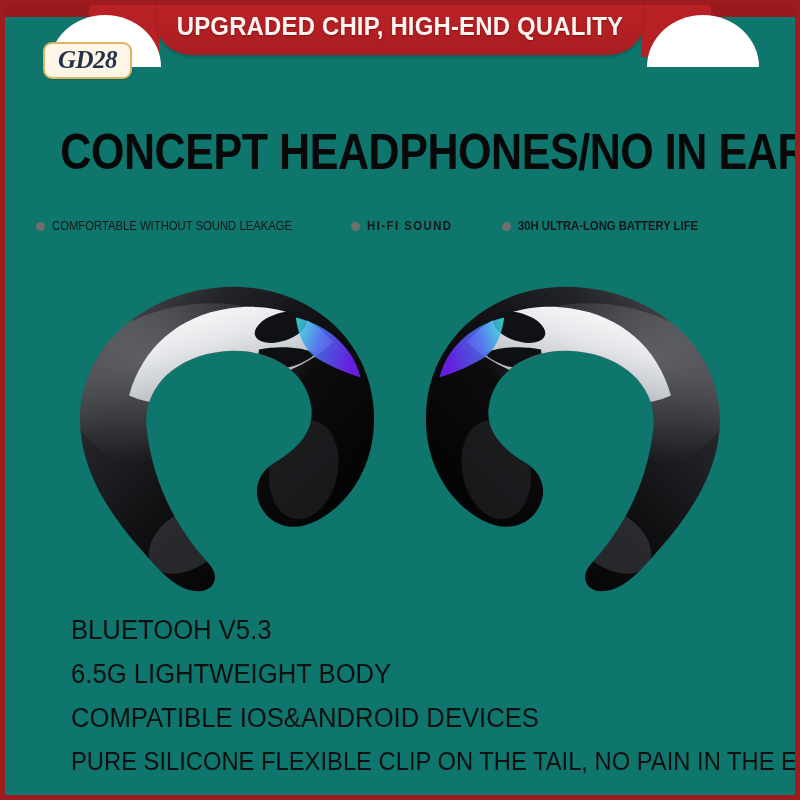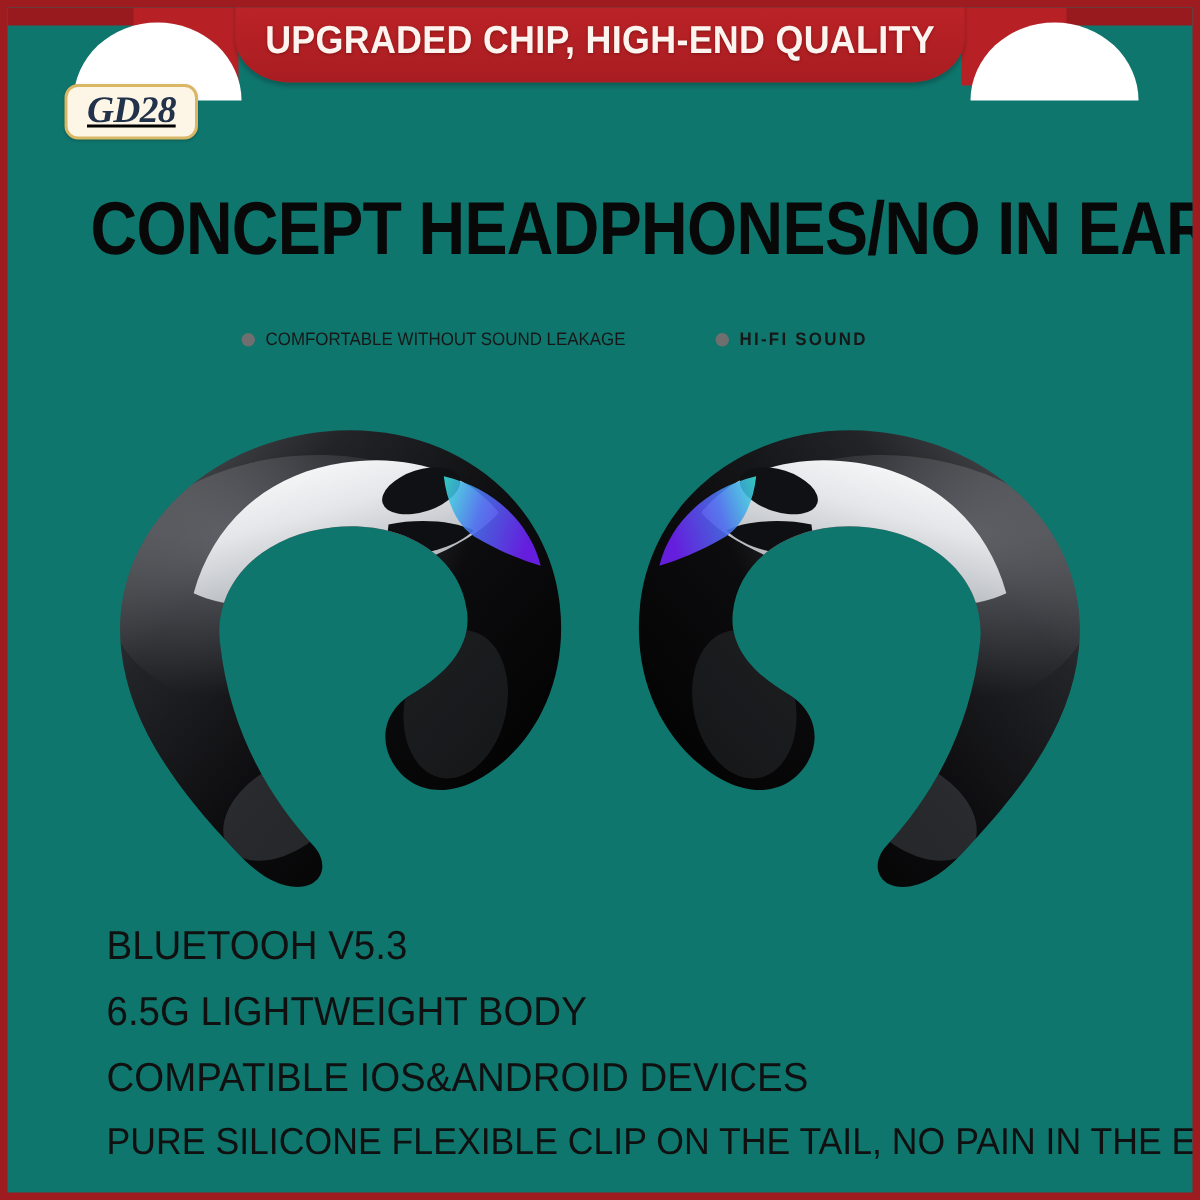--- a/index.html
+++ b/index.html
@@ -83,28 +83,27 @@
     transform: scaleX(0.92);
     text-shadow: 0 1px 2px rgba(90,10,10,0.55);
     white-space: nowrap;
     z-index: 4;
   }
 
   
   .badge {
     position: absolute;
     left: 38px;
-    top: 51px;
+    top: 37px;
     padding: 3px 13px 4px 13px;
     background: #fdf6e6;
     border: 2px solid #d9b765;
     border-radius: 9px;
     box-shadow: 0 1px 2px rgba(0,0,0,0.18);
     z-index: 6;
-    text-decoration: underline;
   }
   .badge span {
     display: block;
     font-family: "Liberation Serif", serif;
     font-size: 25px;
     font-style: italic;
     font-weight: bold;
     color: #22324b;
     letter-spacing: -0.5px;
     line-height: 1.05;
@@ -219,20 +218,24 @@
   <div class="headline">CONCEPT HEADPHONES/NO IN EAR</div>
 
   <div class="features">
     <div class="feature">
       <span class="dot"></span>
       <span class="feature-label">COMFORTABLE WITHOUT SOUND LEAKAGE</span>
     </div>
     <div class="feature">
       <span class="dot"></span>
       <span class="feature-label spaced">HI-FI SOUND</span>
+    </div>
+    <div class="feature">
+      <span class="dot"></span>
+      <span class="feature-label">30H ULTRA-LONG BATTERY LIFE</span>
     </div>
   </div>
 
   <div class="products">
 
     <div class="bud left">
       <svg viewBox="0 0 350 350" xmlns="http://www.w3.org/2000/svg">
         <defs>
           <linearGradient id="bodyL" x1="0.1" y1="0.05" x2="0.9" y2="0.95">
             <stop offset="0%" stop-color="#4c4d50"></stop>

